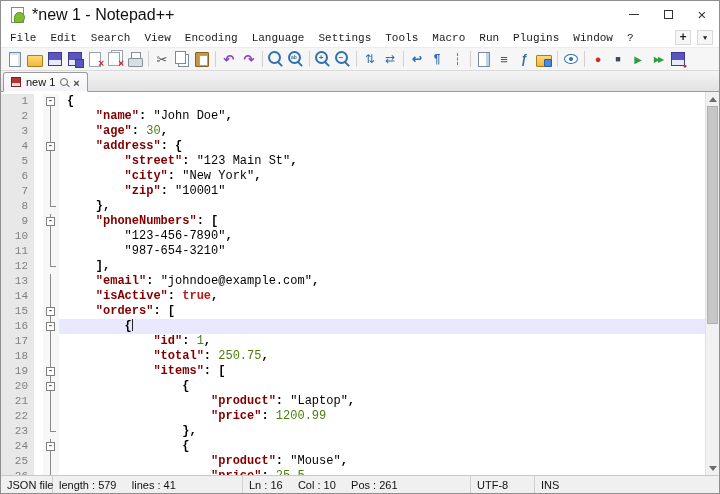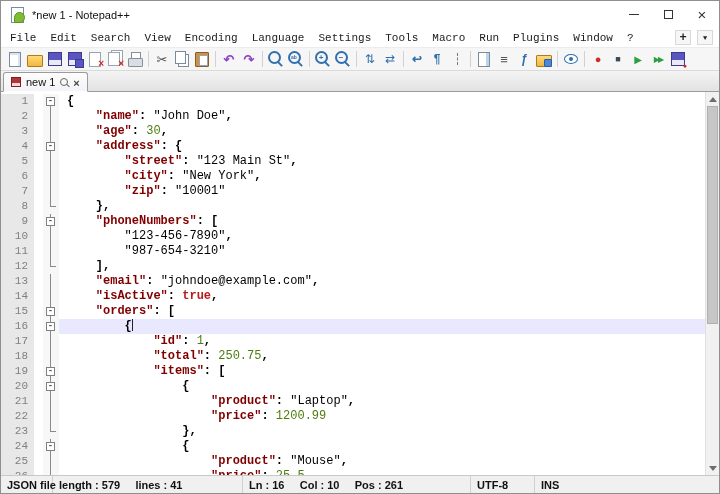--- a/index.html
+++ b/index.html
@@ -9,21 +9,21 @@
   .window { width:720px; height:494px; border:1px solid #8f8f8f; background:#fff;
             display:flex; flex-direction:column; overflow:hidden; position:relative; }
 
   
   .titlebar { height:27px; flex:none; display:flex; align-items:center; background:#fff; padding-left:8px; }
   .npp-logo { width:16px; height:16px; position:relative; flex:none; }
   .npp-logo::before { content:""; position:absolute; left:2px; top:0; width:11px; height:14px;
                       background:#fff; border:1px solid #7a8aa0; }
   .npp-logo::after { content:""; position:absolute; right:0; bottom:0; width:9px; height:9px;
                      background:#7ebc34; border-radius:50% 50% 50% 10%; border:1px solid #5a9420; }
-  .title-text { font-size:11px; color:#111; margin-left:7px; white-space:pre; }
+  .title-text { font-size:16px; color:#111; margin-left:7px; white-space:pre; }
   .win-controls { margin-left:auto; display:flex; height:100%; }
   .winbtn { width:34px; height:100%; display:flex; align-items:center; justify-content:center; }
   .glyph-min { width:10px; height:1px; background:#333; display:block; }
   .glyph-max { width:9px; height:9px; border:1px solid #333; display:block; }
   .glyph-close::before { content:"×"; font-size:15px; color:#333; line-height:1; }
 
   
   .menubar { height:19px; flex:none; display:flex; align-items:center; background:#fff; padding:0 6px 0 2px;font-family:Liberation Mono, monospace; }
   .menu-item { font-size:11px; color:#1a1a1a; padding:0 7px; cursor:default; }
   .menu-right { margin-left:auto; display:flex; align-items:center; gap:6px; }
@@ -144,21 +144,21 @@
   .sb-btn.up { top:0; } .sb-btn.down { bottom:0; }
   .tri-up { width:0; height:0; border-left:4px solid transparent; border-right:4px solid transparent;
             border-bottom:5px solid #6d6d6d; }
   .tri-down { width:0; height:0; border-left:4px solid transparent; border-right:4px solid transparent;
             border-top:5px solid #6d6d6d; }
   .sb-thumb { position:absolute; left:1px; top:14px; width:11px; height:218px;
               background:#c6c6c6; border:1px solid #b0b0b0; }
 
   
   .statusbar { height:18px; flex:none; display:flex; align-items:stretch; background:#f0f0f0;
-               border-top:1px solid #c8c8c8; font-size:11px; color:#111;font-weight:bold; }
+               border-top:1px solid #c8c8c8; font-size:11px; color:#111; }
   .seg { display:flex; align-items:center; padding:0 6px; border-right:1px solid #d0d0d0; white-space:pre; }
   .s1 { width:52px; } .s2 { width:190px; } .s3 { width:228px; }
   .s4 { width:118px; } .s5 { width:64px; } .s6 { flex:1; border-right:none; }
 </style>
 </head>
 <body>
 
 <div class="window">
 
   <div class="titlebar">

